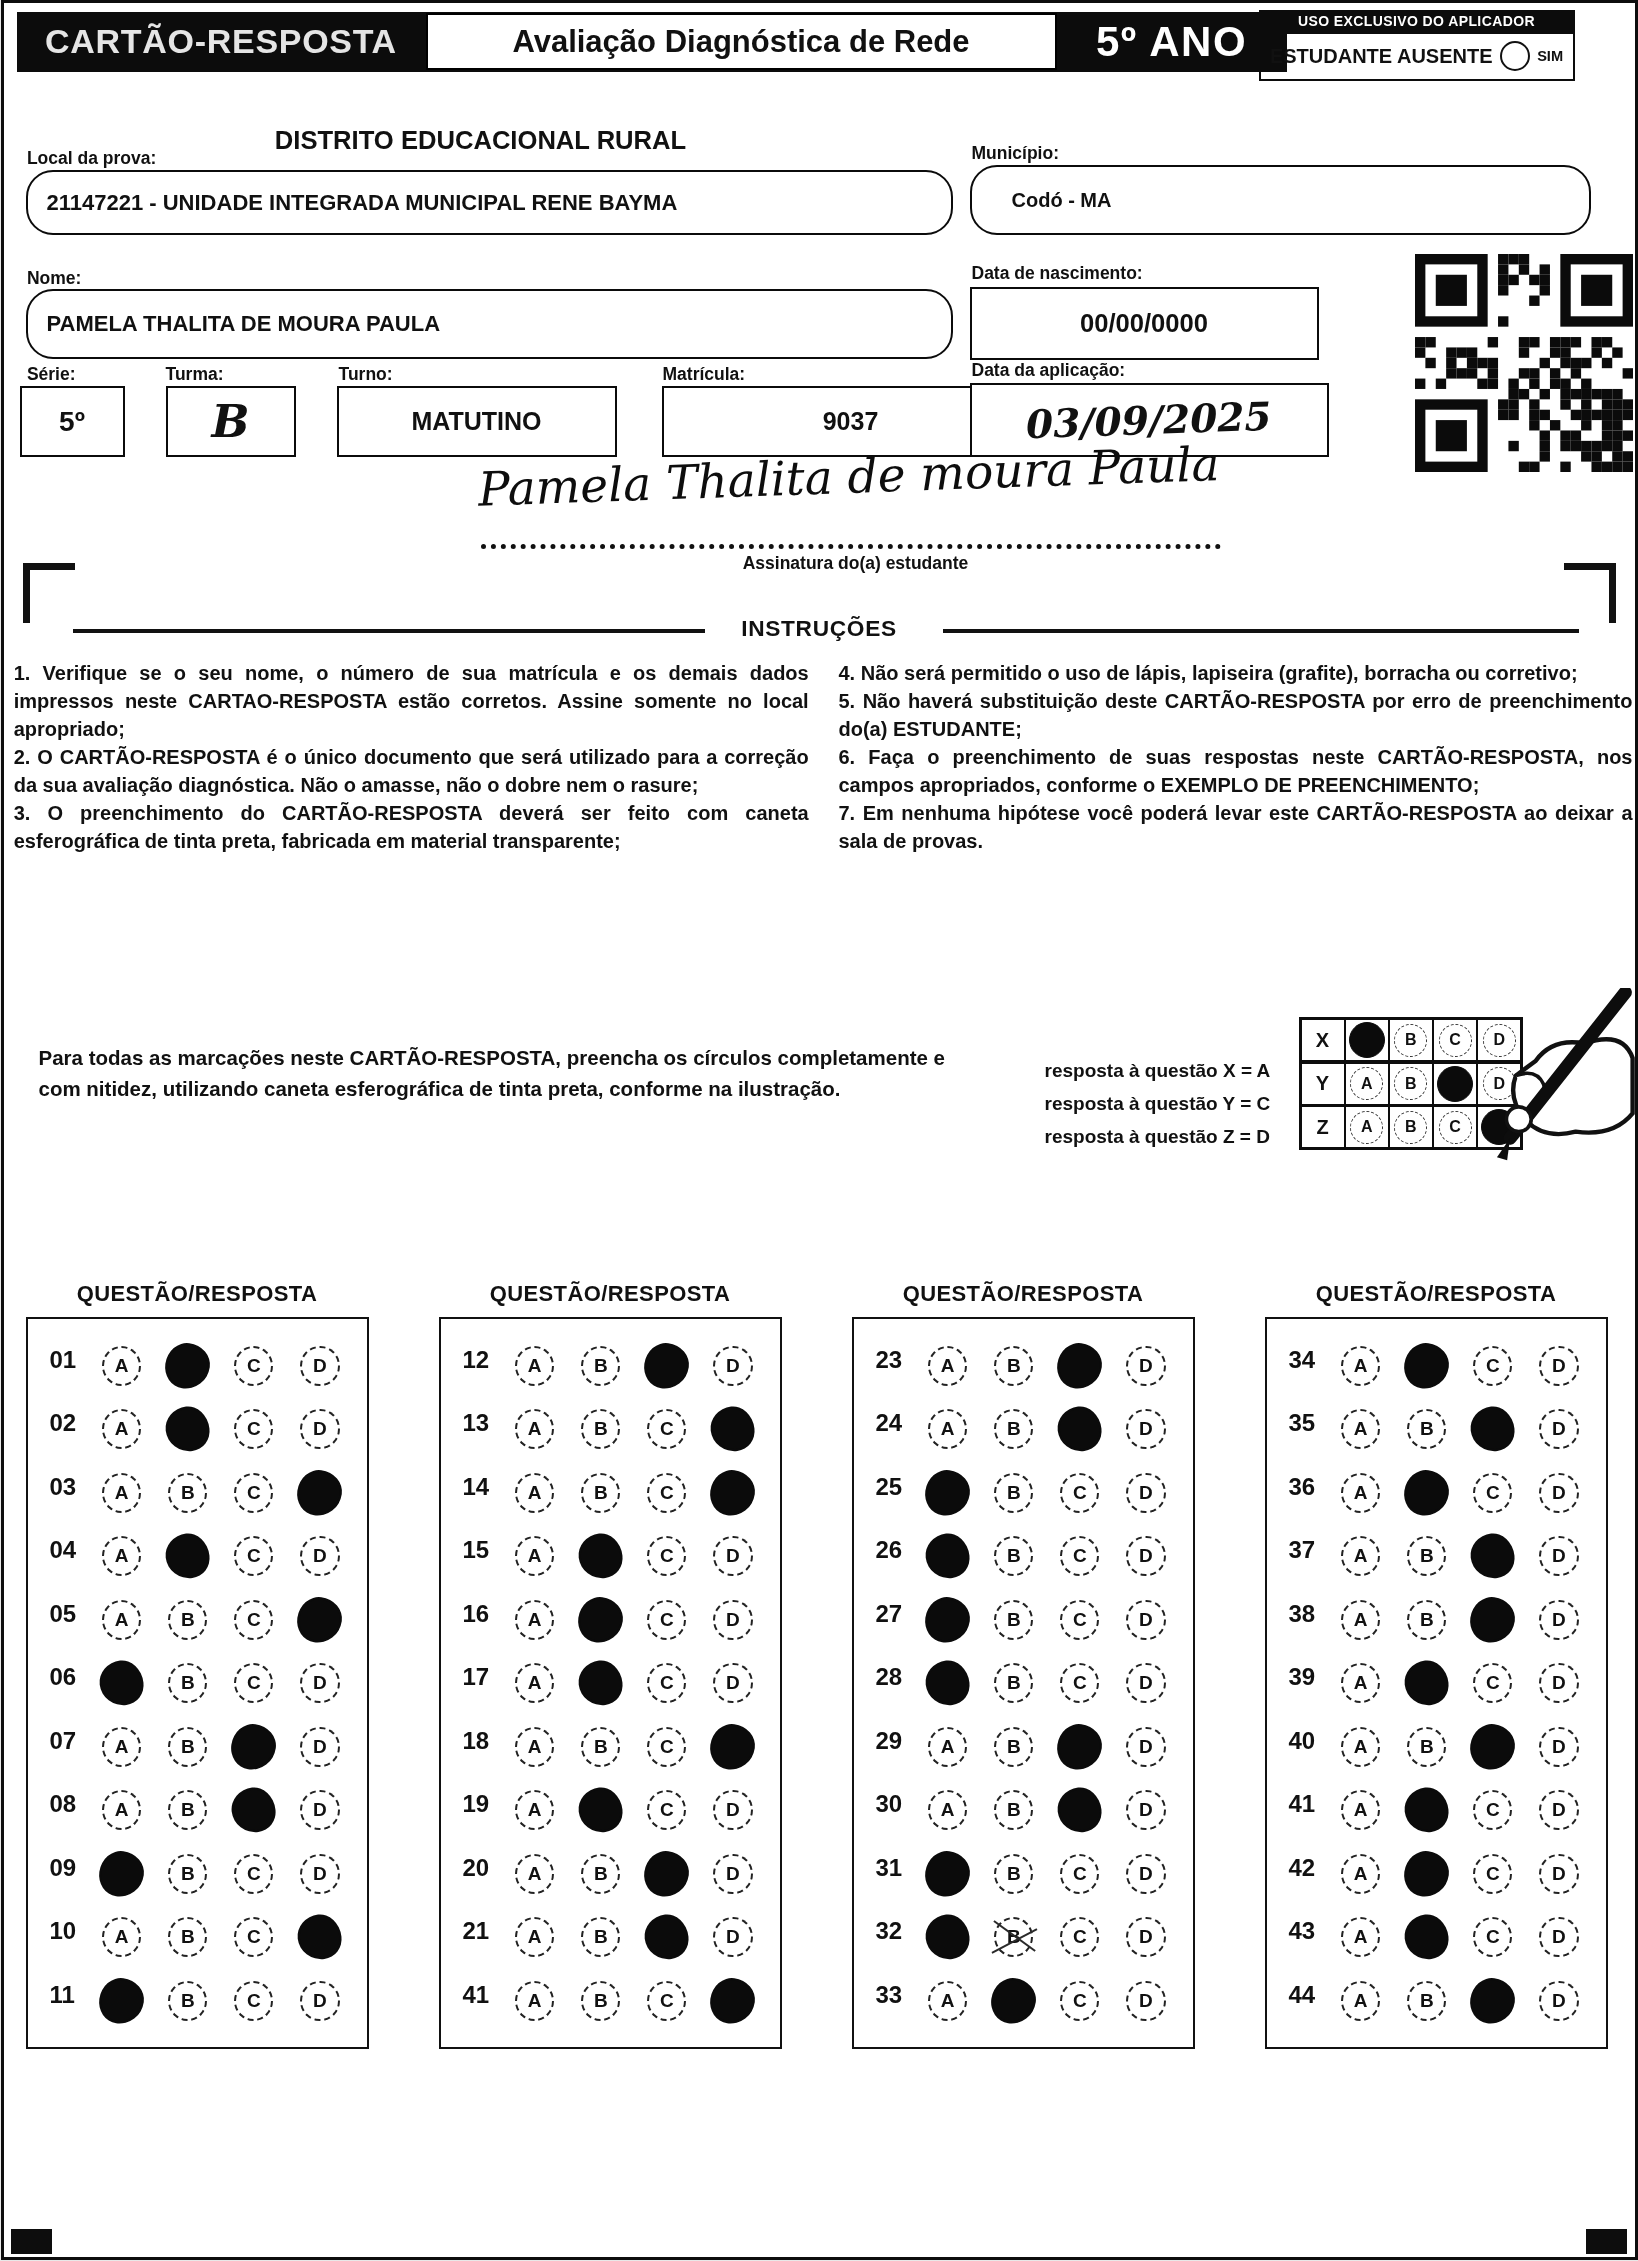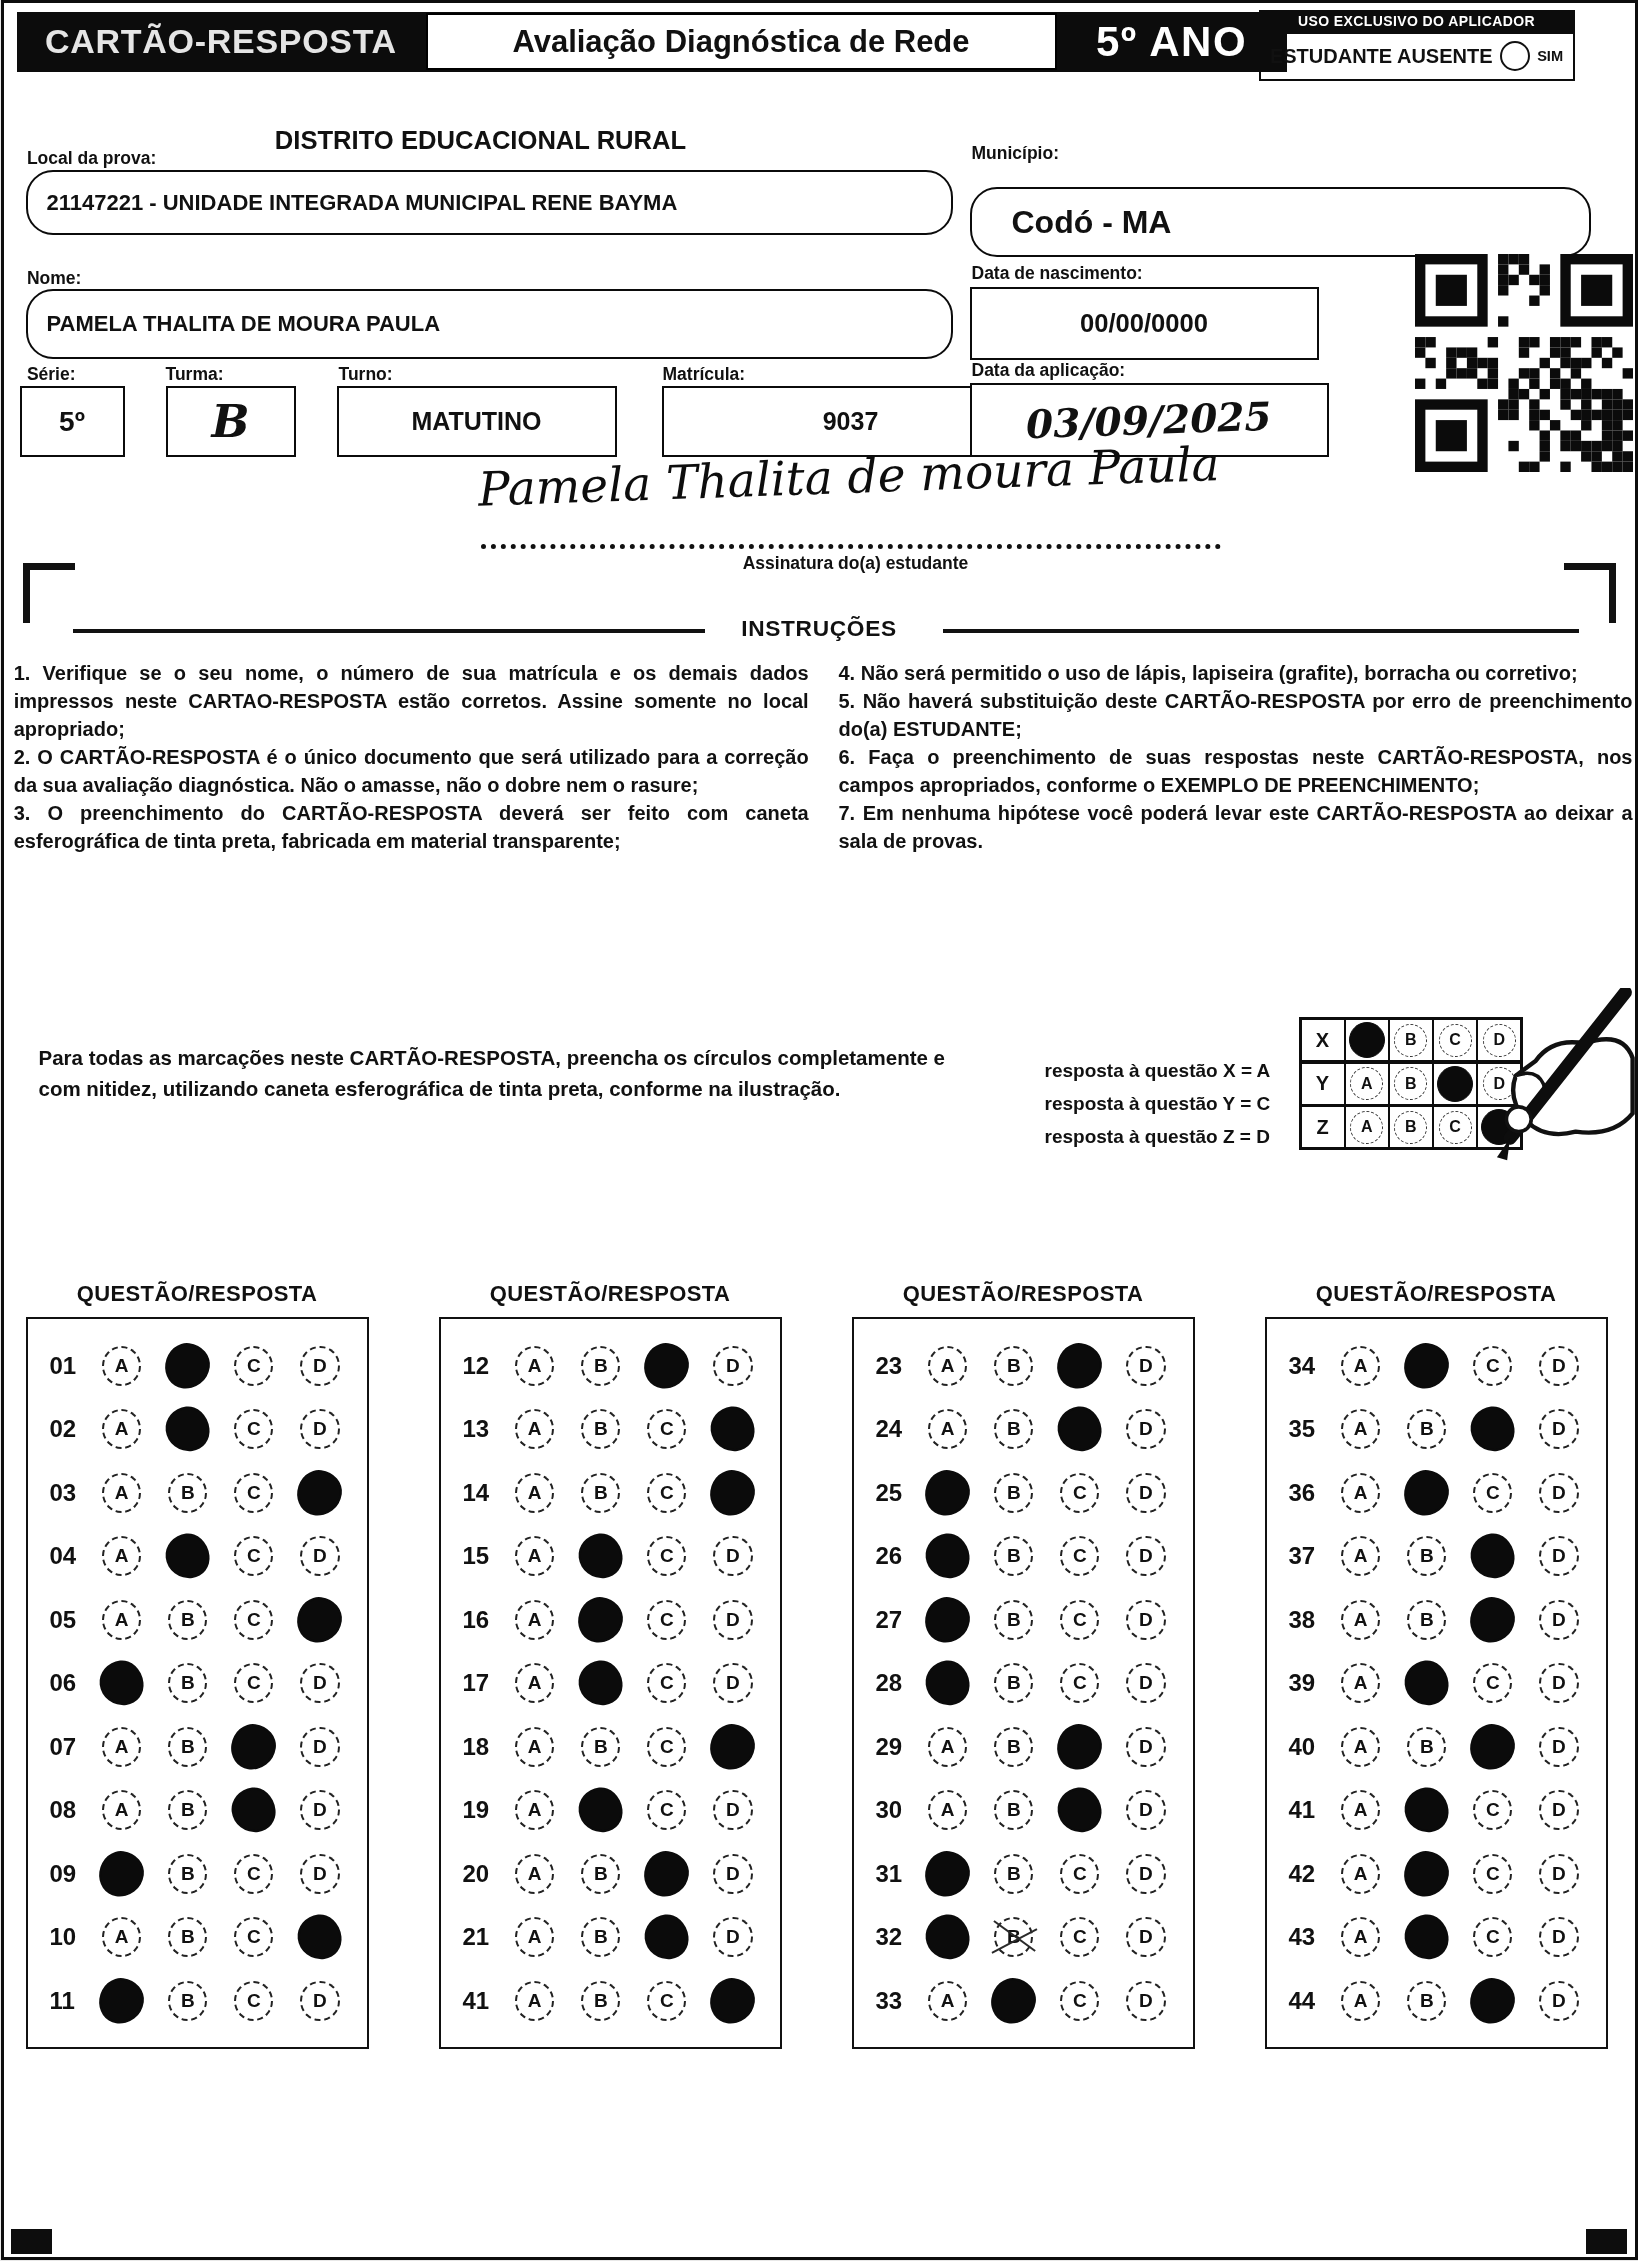--- a/index.html
+++ b/index.html
@@ -47,21 +47,21 @@
   .ex-cell{width:42px; height:40px; background:#fff; display:flex; align-items:center; justify-content:center;}
   .ex-label{font-weight:bold; font-size:20px;}
   .ex-bubble{width:31px; height:31px; border:1.8px dashed #333; border-radius:50%; display:flex; align-items:center; justify-content:center; font-weight:bold; font-size:16px;}
   .ex-bubble.ex-filled{background:#0b0b0b; border:1.5px solid #0b0b0b; width:34px; height:34px;}
   .hand{position:absolute; left:1462px; top:985px; width:172px; height:186px;}
   
   .answer-grids{position:absolute; left:22px; top:1278px; width:1582px; display:flex; justify-content:space-between;}
   .ans-col{width:343px;}
   .ans-header{text-align:center; font-weight:bold; font-size:22px; letter-spacing:0.4px; margin-bottom:10.2px;}
   .ans-box{border:2.9px solid #111; height:722px; display:flex; flex-direction:column; justify-content:space-evenly; padding:2.9px 0;}
-  .q-row{display:flex; align-items:center; padding-left:22px;}
+  .q-row{display:flex; align-items:flex-start; padding-left:22px;}
   .q-num{width:54px; font-weight:bold; font-size:24px;}
   .bubble{width:40px; height:40px; border:2.2px dashed #222; border-radius:50%; margin-right:27px; display:flex; align-items:center; justify-content:center; font-weight:bold; font-size:19px; box-sizing:border-box; position:relative;}
   .bubble.filled{background:#0b0b0b; border:2.2px solid #0b0b0b; border-radius:47% 53% 55% 45% / 52% 46% 54% 48%; transform:rotate(8deg) scale(1.14);}
   .q-row:nth-child(even) .bubble.filled{border-radius:53% 47% 45% 55% / 48% 55% 45% 52%; transform:rotate(-7deg) scale(1.12);}
   .bubble.scratched::before,.bubble.scratched::after{content:''; position:absolute; left:-7.3px; top:16px; width:51px; height:2.2px; background:#2a2a2a;}
   .bubble.scratched::before{transform:rotate(36deg);}
   .bubble.scratched::after{transform:rotate(-28deg); top:20.5px;}
   
   .bmark{position:absolute; bottom:2.9px; width:41px; height:25px; background:#0d0d0d;}
   .bmark.l{left:7.3px;} .bmark.r{right:7.3px;}
@@ -86,21 +86,21 @@
   </div>
 
   <div class="district">DISTRITO EDUCACIONAL RURAL</div>
 
   <div class="flabel" style="left:23.4px; top:145px;">Local da prova:</div>
   <div class="fbox val-left" style="left:22px; top:167px; width:904px; height:61px;">
     <span>21147221 - UNIDADE INTEGRADA MUNICIPAL RENE BAYMA</span>
   </div>
 
   <div class="flabel" style="left:968px; top:140px;">Município:</div>
-  <div class="fbox val-left" style="left:966px; top:162px; width:577px; height:66px; font-size:32px; padding-left:40px;margin-top:22px;">
+  <div class="fbox val-left" style="left:966px; top:162px; width:577px; height:66px; font-size:20px; padding-left:40px;">
     <span>Codó - MA</span>
   </div>
 
   <div class="flabel" style="left:23.4px; top:265px;">Nome:</div>
   <div class="fbox val-left" style="left:22px; top:286px; width:904px; height:66px;">
     <span>PAMELA THALITA DE MOURA PAULA</span>
   </div>
 
   <div class="flabel" style="left:968px; top:260px;">Data de nascimento:</div>
   <div class="fbox val-center" style="left:966px; top:284px; width:345px; height:69px;">

